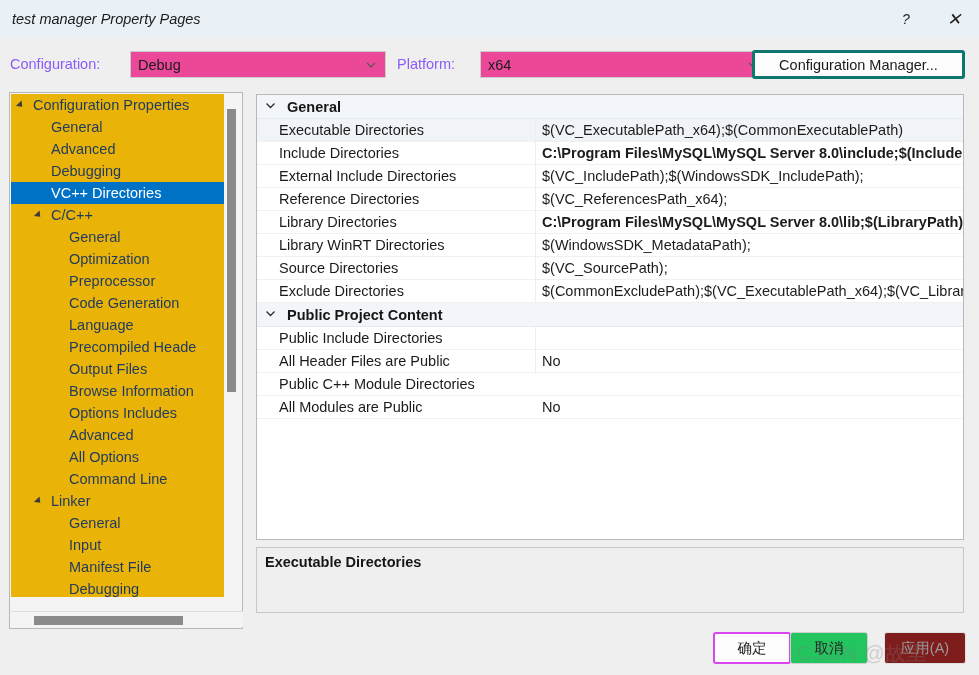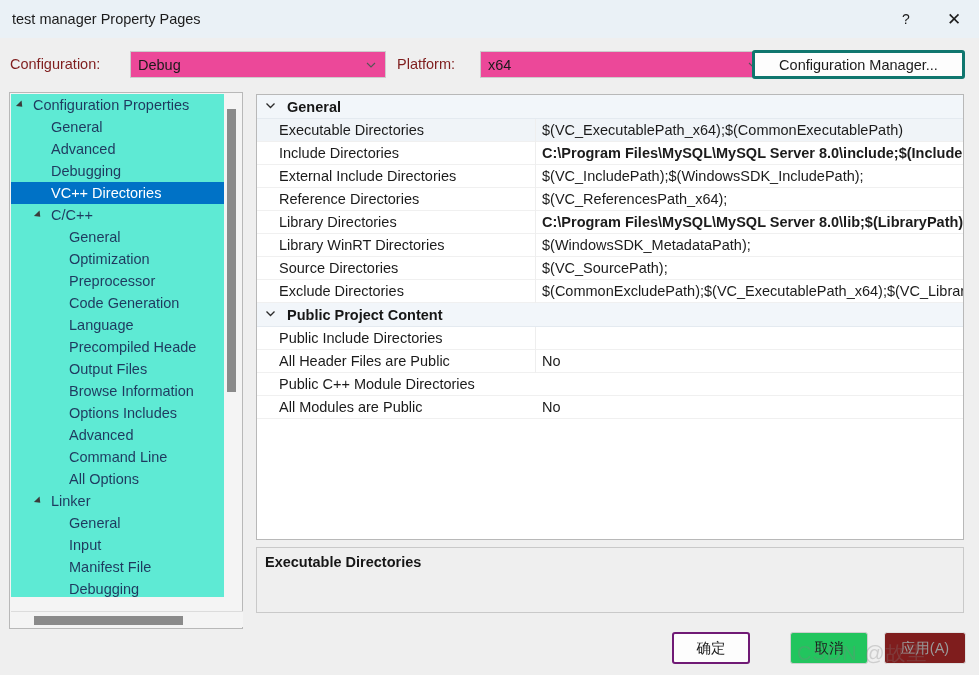--- a/index.html
+++ b/index.html
@@ -11,21 +11,21 @@
     font-family: "Liberation Sans", sans-serif;
     font-size: 14.5px;
     color: #1c1c1c;
     -webkit-font-smoothing: antialiased;
   }
 
   
   .titlebar {
     position: absolute; left: 0; top: 0; width: 979px; height: 38px;
     background: #eaf1f6;
-    display: flex; align-items: center;
+    display: flex; align-items: center; font-style: italic;
   }
   .titlebar-text {
     margin-left: 12px;
     font-size: 14.5px;
     color: #1b1b1b;
     white-space: nowrap;
   }
   .titlebar-buttons {
     position: absolute; right: 0; top: 0; height: 38px;
     display: flex; align-items: stretch;
@@ -33,21 +33,21 @@
   .tb-btn {
     width: 46px; height: 38px;
     display: flex; align-items: center; justify-content: center;
     font-size: 15px; color: #1c1c1c;
     cursor: default;
   }
   .tb-btn.help { font-size: 14px; }
   .tb-btn.close { font-size: 17px; width: 50px; }
   .lbl {
     position: absolute;
-    font-size: 14.5px; color: #7f1d1d; white-space: nowrap;
+    font-size: 14.5px; color: #8b5cf6; white-space: nowrap;
   }
   .lbl-config { left: 10px; top: 56px; }
   .lbl-platform { left: 397px; top: 56px; }
 
   .combo {
     position: absolute; height: 27px;
     background: #ec4899;
     border: 1px solid #cccccc;
     display: flex; align-items: center;
     cursor: default;
@@ -81,21 +81,21 @@
   
   .treepanel {
     position: absolute; left: 9px; top: 92px;
     width: 234px; height: 537px;
     background: #f4f4f4;
     border: 1px solid #b8b8b8;
   }
   .treeinner {
     position: absolute; left: 1px; top: 1px;
     width: 215px; height: 503px;
-    background: #5eead4;
+    background: #eab308;
     overflow: hidden;
   }
   .treeitem {
     position: relative;
     height: 22px;
     line-height: 22px;
     font-size: 14.5px;
     color: #1f3a5f;
     white-space: nowrap;
     cursor: default;
@@ -232,22 +232,22 @@
     border: 1px solid #cfcfcf;
     border-radius: 3px;
     font-size: 14.5px;
     color: #1b1b1b;
     display: flex; align-items: center; justify-content: center;
     cursor: default;
     white-space: nowrap;
     font-family: "Liberation Sans", sans-serif;
   }
   #btn-ok {
-    left: 672px; top: 632px; width: 78px;
-    border: 2px solid #701a75;
+    left: 713px; top: 632px; width: 78px;
+    border: 2px solid #d946ef;
     background: #fdfdfd;
   }
   #btn-cancel { left: 790px; top: 632px; width: 78px; }
   #btn-apply {
     left: 884px; top: 632px; width: 82px;
     color: #9a9a9a;
     background: #7f1d1d;
     border-color: #e0e0e0;
   }
 
@@ -336,24 +336,24 @@
       <div class="treeitem lvl2">
         <span class="tlabel">Browse Information</span>
       </div>
       <div class="treeitem lvl2">
         <span class="tlabel">Options Includes</span>
       </div>
       <div class="treeitem lvl2">
         <span class="tlabel">Advanced</span>
       </div>
       <div class="treeitem lvl2">
+        <span class="tlabel">All Options</span>
+      </div>
+      <div class="treeitem lvl2">
         <span class="tlabel">Command Line</span>
-      </div>
-      <div class="treeitem lvl2">
-        <span class="tlabel">All Options</span>
       </div>
       <div class="treeitem lvl1">
         <span class="arrow arrow-expanded"></span>
         <span class="tlabel">Linker</span>
       </div>
       <div class="treeitem lvl2">
         <span class="tlabel">General</span>
       </div>
       <div class="treeitem lvl2">
         <span class="tlabel">Input</span>

